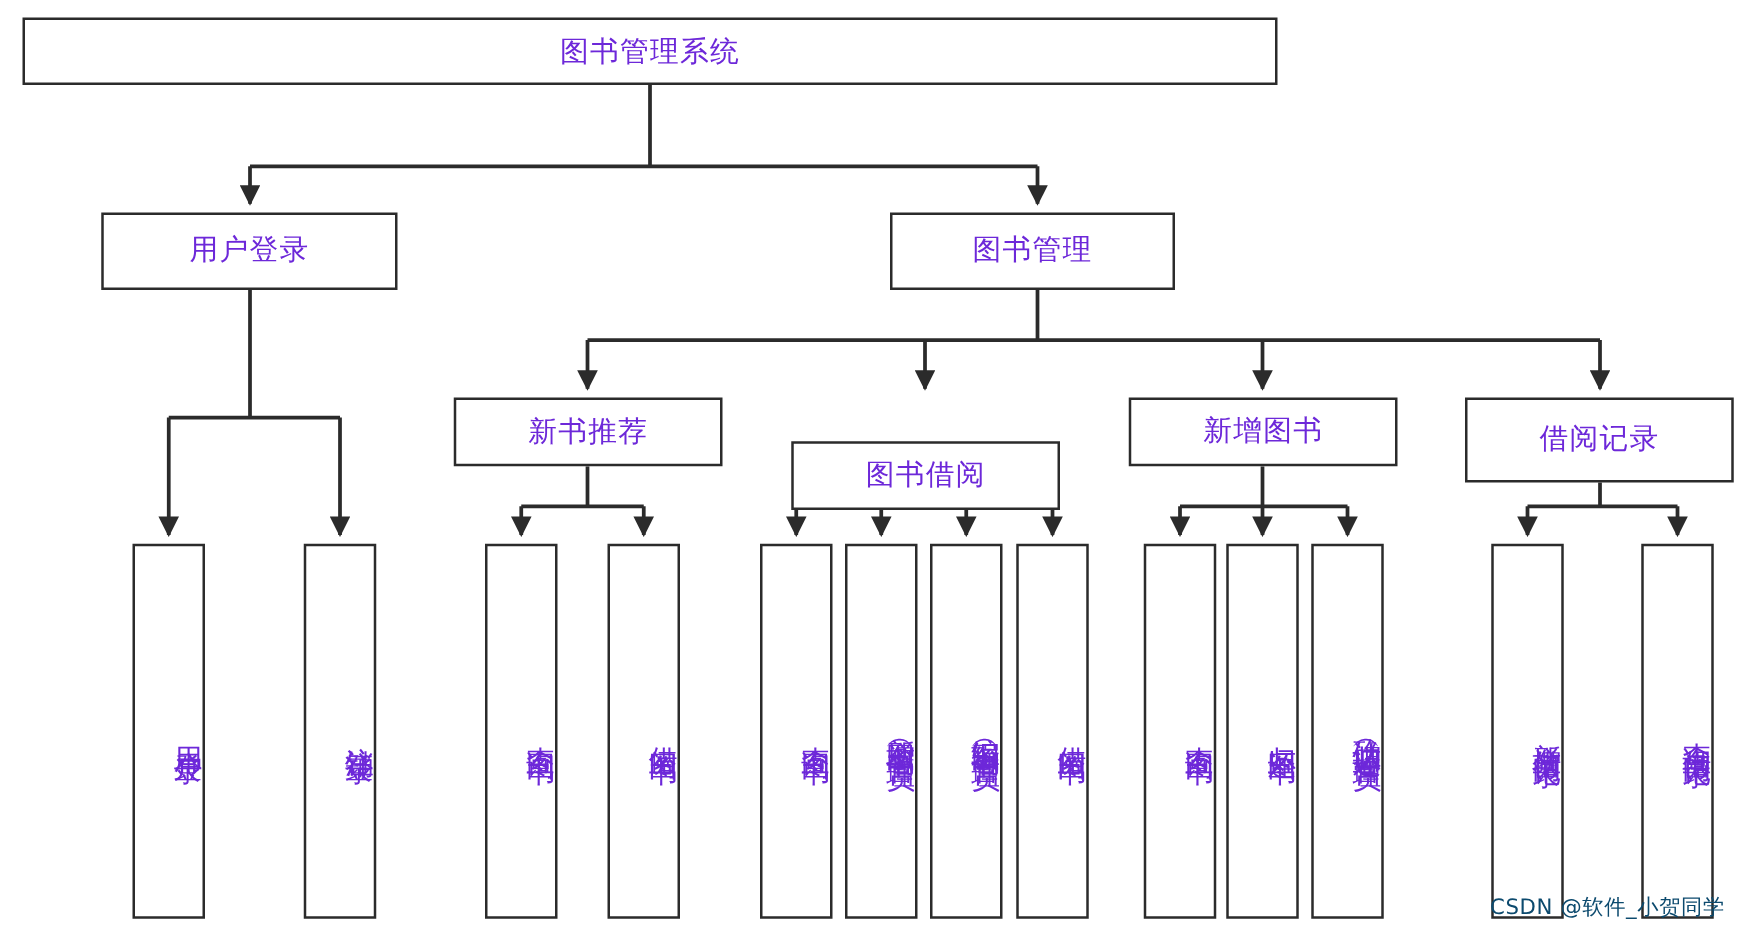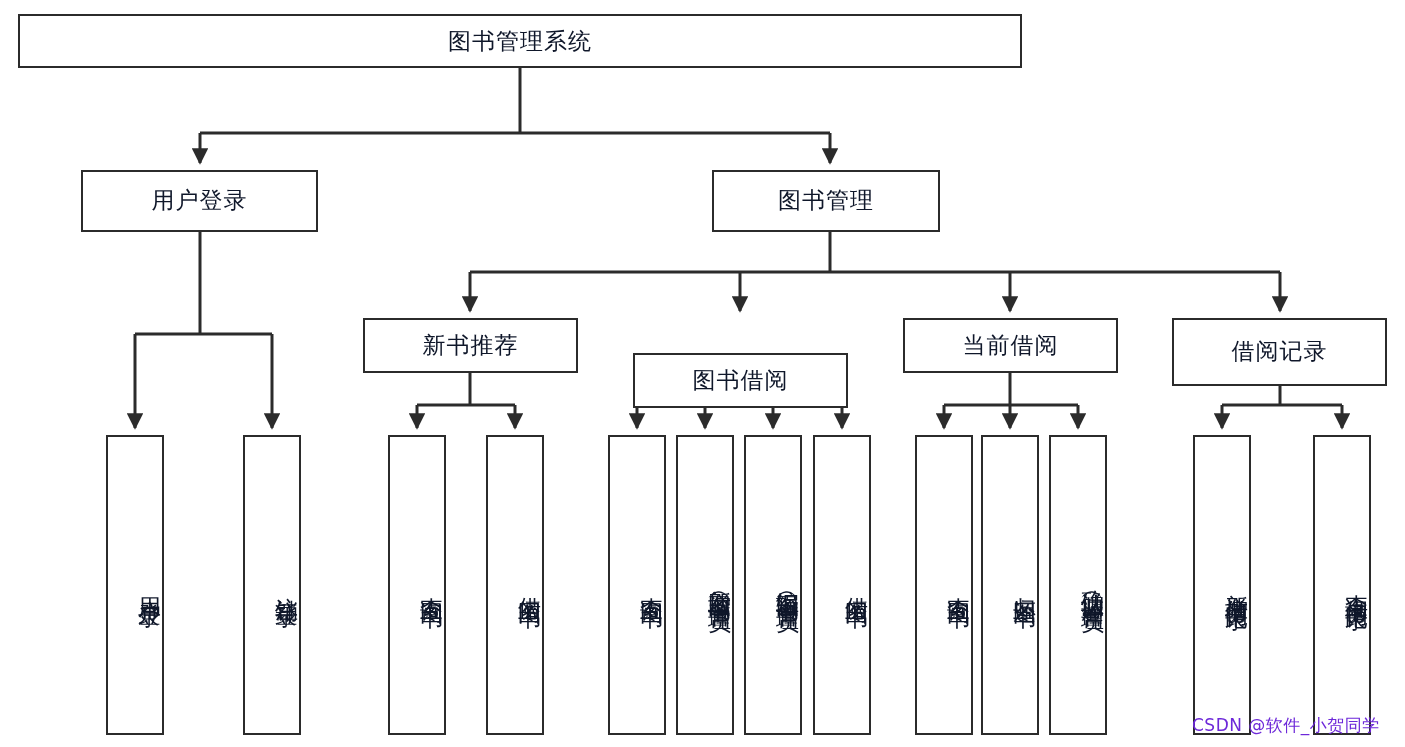--- a/index.html
+++ b/index.html
@@ -27,21 +27,21 @@
     pointer-events: none;
   }
   .node {
     position: absolute;
     box-sizing: border-box;
     border: 2.5px solid #2b2b2b;
     background: #ffffff;
     display: flex;
     align-items: center;
     justify-content: center;
-    color: #0f172a;
+    color: #6d28d9;
   }
   .node-h {
     font-size: 23px;
     letter-spacing: 1px;
     line-height: 1.1;
     white-space: nowrap;
   }
   .node-root {
     font-size: 23px;
     letter-spacing: 1px;
@@ -60,21 +60,21 @@
   }
   .leaf-label {
     writing-mode: vertical-rl;
     text-orientation: upright;
     display: block;
     max-height: 100%;
   }
   .watermark {
     position: absolute;
     font-size: 17px;
-    color: #6d28d9;
+    color: #0c4a6e;
     letter-spacing: 0.5px;
     white-space: nowrap;
     left: 1192px;
     top: 714px;
   }
 </style>
 </head>
 <body>
 
 <div id="canvas">
@@ -143,21 +143,21 @@
     <span>图书管理</span>
   </div>
 
   <div class="node node-h" style="left:363px; top:318px; width:215px; height:55px;font-family:Liberation Serif, serif;">
     <span>新书推荐</span>
   </div>
   <div class="node node-h" style="left:633px; top:318px; width:215px; height:55px;margin-top:35px;">
     <span>图书借阅</span>
   </div>
   <div class="node node-h" style="left:903px; top:318px; width:215px; height:55px;">
-    <span>当前借阅</span>
+    <span>新增图书</span>
   </div>
   <div class="node node-h" style="left:1172px; top:318px; width:215px; height:68px;align-items:center;">
     <span>借阅记录</span>
   </div>
 
   <div class="node node-v" style="left:106px; top:435px; width:58px; height:300px;">
     <span class="leaf-label">用户登录</span>
   </div>
   <div class="node node-v" style="left:243px; top:435px; width:58px; height:300px;">
     <span class="leaf-label">注销登录</span>

